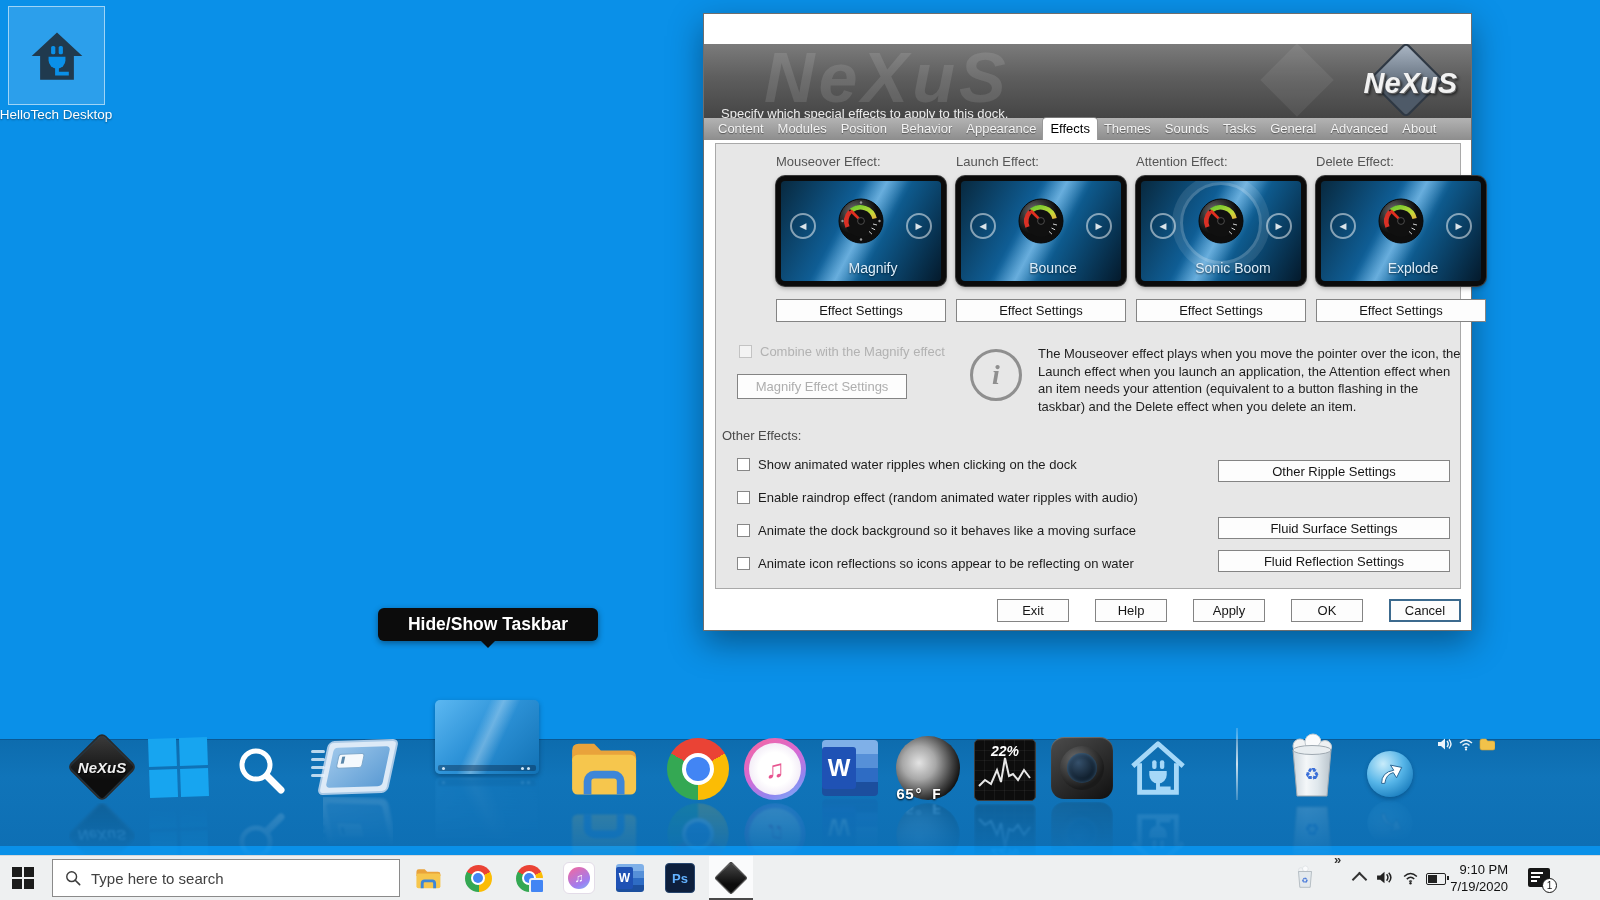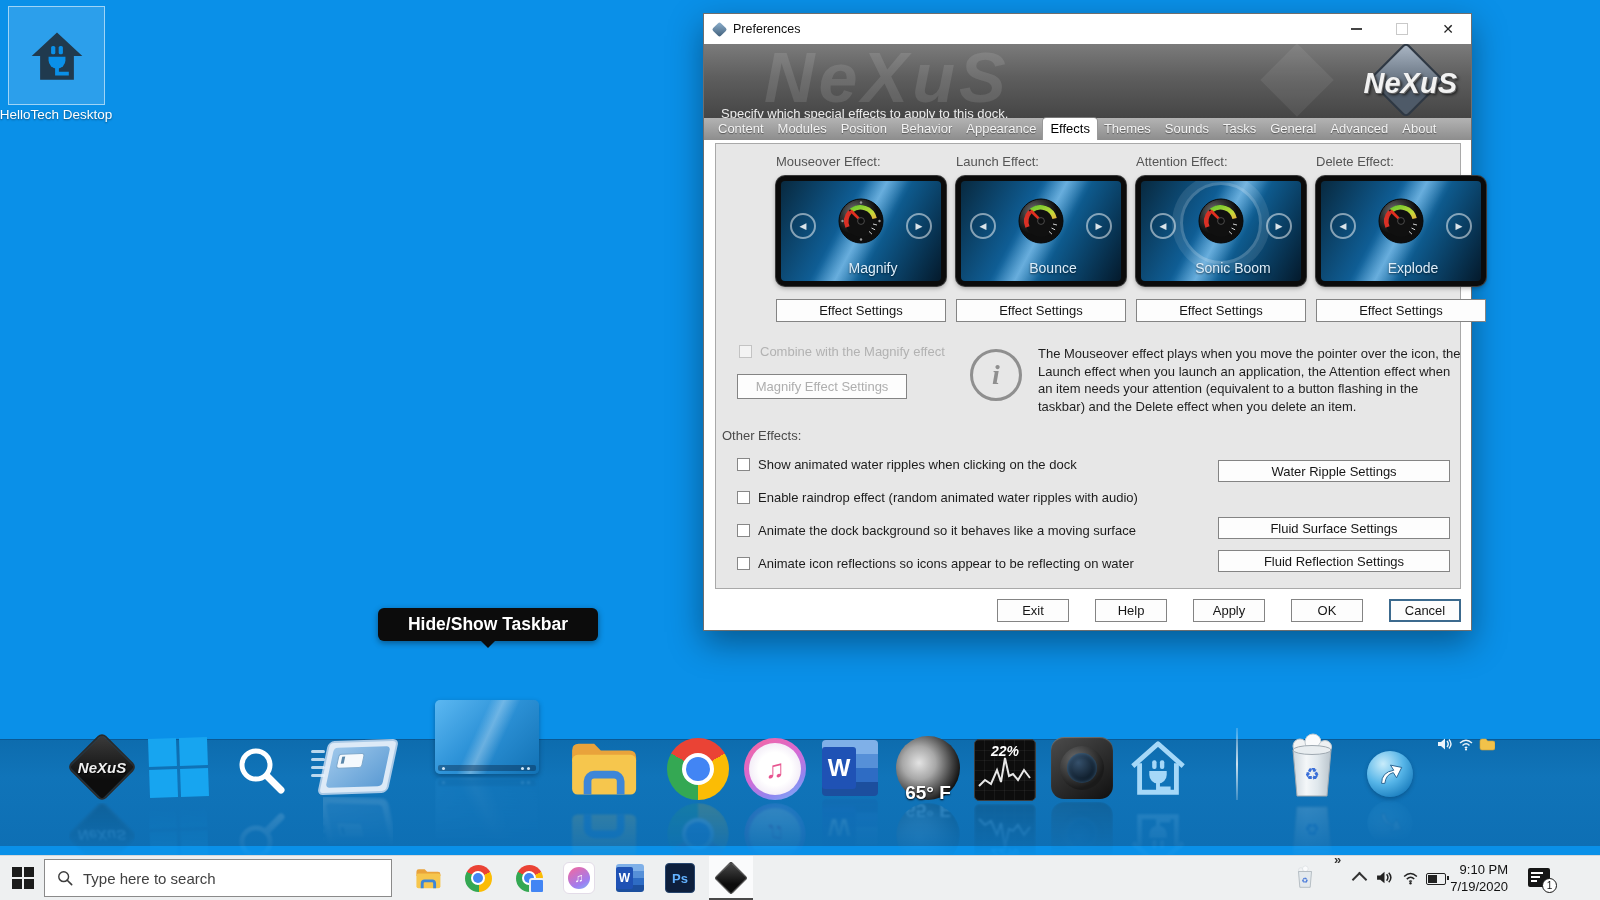--- a/index.html
+++ b/index.html
@@ -120,22 +120,22 @@
   .bigwin{width:104px;height:74px;border-radius:5px;position:relative;overflow:hidden;
     background:linear-gradient(135deg,#5cb8f2 0%,#2e93d8 45%,#1272b5 100%);
     box-shadow:0 2px 5px rgba(0,20,40,.35);}
   .bigwin::before{content:'';position:absolute;inset:0;
     background:linear-gradient(115deg,transparent 40%,rgba(255,255,255,.3) 50%,transparent 62%);}
   .bigwin-bar{position:absolute;left:3px;right:3px;bottom:3px;height:6px;background:rgba(8,45,80,.45);
     border-radius:2px;}
   .bigwin-bar i{position:absolute;top:2px;width:3px;height:3px;border-radius:50%;background:#cfe6f7;}
   .moon{width:64px;height:64px;border-radius:50%;position:relative;
     background:radial-gradient(circle at 36% 42%,#e3e3e3 0%,#a8a8a8 30%,#424242 60%,#050505 80%);}
-  .moon-temp{position:absolute;left:0;right:0;bottom:-4px;text-align:center;color:#fff;font-weight:bold;
-    font-size:19px;text-shadow:0 1px 2px #000;}
+  .moon-temp{position:absolute;left:0;right:0;bottom:-4px;color:#fff;font-weight:bold;
+    font-size:15px;text-shadow:0 1px 2px #000;font-family:Liberation Mono, monospace;}
   .cpu{width:60px;height:60px;background:#0d0d0d;border:1px solid #3c3c3c;border-radius:5px;position:relative;
     background-image:repeating-linear-gradient(0deg,transparent 0 9px,rgba(255,255,255,.05) 9px 10px),
                      repeating-linear-gradient(90deg,transparent 0 9px,rgba(255,255,255,.05) 9px 10px);}
   .cpu-val{position:absolute;top:3px;width:100%;text-align:center;color:#fff;font-weight:bold;font-size:14px;font-style:italic;}
   .cam{width:62px;height:62px;border-radius:13px;background:linear-gradient(145deg,#4c4c4c,#101010);
     display:flex;align-items:center;justify-content:center;box-shadow:inset 0 1px 1px rgba(255,255,255,.25);}
   .lens1{width:44px;height:44px;border-radius:50%;background:radial-gradient(circle at 35% 30%,#6a6a6a,#1a1a1a 70%);
     display:flex;align-items:center;justify-content:center;}
   .lens2{width:30px;height:30px;border-radius:50%;background:radial-gradient(circle at 38% 32%,#35506b,#0a1622 75%);
     box-shadow:0 0 4px rgba(120,180,230,.5) inset;}
@@ -156,21 +156,21 @@
     display:flex;align-items:center;justify-content:center;font-size:26px;color:#e75590;}
   .word-tile{width:56px;height:56px;position:relative;border-radius:4px;overflow:hidden;
     background:linear-gradient(180deg,#7fb0e8 0 25%,#5690d8 25% 50%,#2e6cc4 50% 75%,#1c4f9e 75%);}
   .word-w{position:absolute;left:0;top:7px;width:34px;height:42px;background:#1f52b5;border-radius:3px;
     color:#fff;font-weight:bold;font-size:24px;display:flex;align-items:center;justify-content:center;}
   .bin-svg{display:block;}
 
   
   .taskbar{left:0;top:855px;width:1600px;height:45px;background:#eef0f1;border-top:1px solid #d4d8db;}
   .start{position:absolute;left:12px;top:11px;}
-  .sbox{position:absolute;left:44px;top:3px;width:348px;height:38px;background:#fff;border:1px solid #8a8a8a;
+  .sbox{position:absolute;left:52px;top:3px;width:348px;height:38px;background:#fff;border:1px solid #8a8a8a;
     box-sizing:border-box;display:flex;align-items:center;gap:10px;padding-left:12px;}
   .sbox-text{font-size:15px;color:#414141;}
   .ttile{position:absolute;top:0;width:44px;height:44px;display:flex;align-items:center;justify-content:center;}
   .ttile.active{background:#fafbfc;box-shadow:inset 0 -2px 0 #4a4a4a;}
   .mini-chrome{width:27px;height:27px;border-radius:50%;position:relative;
     background:conic-gradient(from -60deg,#ea4335 0 120deg,#fbbc05 120deg 240deg,#34a853 240deg 360deg);
     display:flex;align-items:center;justify-content:center;}
   .mini-chrome .cr{width:14px;height:14px;border-radius:50%;background:#fff;display:flex;align-items:center;justify-content:center;}
   .mini-chrome .cd{width:10px;height:10px;border-radius:50%;background:#4285f4;}
   .badge-blue{position:absolute;right:-2px;bottom:-2px;width:12px;height:12px;border-radius:3px;background:#4285f4;border:2px solid #eef0f1;}
@@ -208,35 +208,20 @@
       <rect x="34" y="20" width="5" height="10" rx="2" fill="#0a90e8"></rect>
       <path d="M22 33 h20 v4 a10 10 0 0 1 -20 0 z" fill="#0a90e8"></path>
       <path d="M32 46 v7 h14" stroke="#0a90e8" stroke-width="4.5" fill="none"></path>
     </svg>
   </div>
   <div class="abs desk-label">HelloTech Desktop</div>
 </div>
 
 <div class="abs dialog">
 
-  <div class="titlebar">
-    <span class="tb-ico"></span>
-    <span class="tb-title">Preferences</span>
-    <div class="tb-btns">
-      <div class="tbb">
-          <span class="min-glyph"></span>
-        </div>
-      <div class="tbb">
-          <span class="max-glyph"></span>
-        </div>
-      <div class="tbb">
-          <span class="close-glyph">✕</span>
-        </div>
-    </div>
-  </div>
 
   <div class="banner">
     <span class="watermark">NeXuS</span>
     <span class="wm-diamond"></span>
     <span class="banner-sub">Specify which special effects to apply to this dock.</span>
     <div class="banner-logo">
       <span class="logo-diamond"></span>
       <span class="logo-text">NeXuS</span>
     </div>
   </div>
@@ -389,21 +374,21 @@
     </div>
     <div class="cbrow" style="left:21px;top:412px">
       <span class="cb"></span>
       <span>Animate icon reflections so icons appear to be reflecting on water</span>
     </div>
     <div class="cbrow" style="left:21px;top:379px">
       <span class="cb"></span>
       <span>Animate the dock background so it behaves like a moving surface</span>
     </div>
 
-    <button class="btn" style="position:absolute;left:502px;top:316px;width:232px;height:22px">Water Ripple Settings</button>
+    <button class="btn" style="position:absolute;left:502px;top:316px;width:232px;height:22px">Other Ripple Settings</button>
     <button class="btn" style="position:absolute;left:502px;top:373px;width:232px;height:22px">Fluid Surface Settings</button>
     <button class="btn" style="position:absolute;left:502px;top:406px;width:232px;height:22px">Fluid Reflection Settings</button>
   </div>
 
   <div class="footer">
     <button class="btn">Exit</button>
     <button class="btn">Help</button>
     <button class="btn">Apply</button>
     <button class="btn">OK</button>
     <button class="btn default">Cancel</button>

